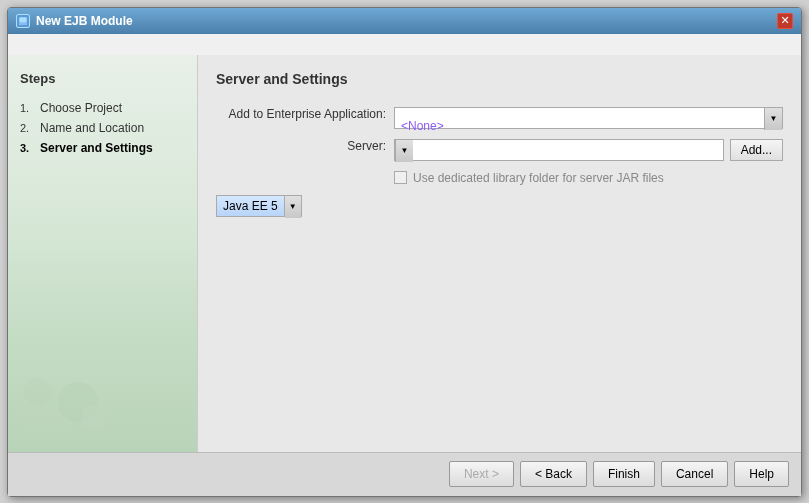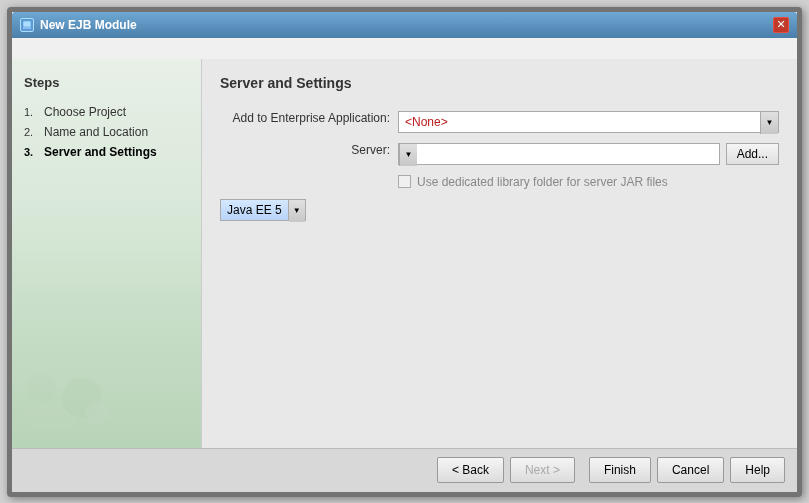--- a/index.html
+++ b/index.html
@@ -12,21 +12,21 @@
       justify-content: center;
       width: 809px;
       height: 503px;
       overflow: hidden;
     }
 
     .window {
       width: 795px;
       height: 490px;
       background: #f0f0f0;
-      border: 5px solid #737373;
+      border: 1px solid #737373;
       border-radius: 4px;
       display: flex;
       flex-direction: column;
       box-shadow: 2px 2px 8px rgba(0,0,0,0.4);
     }
 
     .titlebar {
       background: linear-gradient(to bottom, #6fa8d4, #4a7faa);
       color: white;
       padding: 5px 8px;
@@ -180,23 +180,23 @@
     .dropdown-container {
       display: flex;
       border: 1px solid #aaa;
       flex: 1;
       background: white;
       height: 22px;
     }
 
     .dropdown-text {
       flex: 1;
-      padding: 2px 6px;
-      font-size: 12px;
-      color: #b91c1c;
+      padding: 18px 6px;
+      font-size: 12px;
+      color: #8b5cf6;
       display: flex;
       align-items: center;
     }
 
     .add-btn {
       height: 22px;
       padding: 0 10px;
       background: linear-gradient(to bottom, #f5f5f5, #e0e0e0);
       border: 1px solid #aaa;
       font-size: 12px;
@@ -294,21 +294,20 @@
     }
 
     .finish-btn {
       height: 26px;
       padding: 0 14px;
       background: linear-gradient(to bottom, #f5f5f5, #dcdcdc);
       border: 1px solid #999;
       font-size: 12px;
       cursor: pointer;
       border-radius: 2px;
-      margin-left: 8px;
     }
 
     .help-btn {
       height: 26px;
       padding: 0 14px;
       background: linear-gradient(to bottom, #f5f5f5, #dcdcdc);
       border: 1px solid #999;
       font-size: 12px;
       cursor: pointer;
       border-radius: 2px;
@@ -392,19 +391,19 @@
           <span class="java-ee-text">Java EE 5</span>
           <div class="java-ee-arrow">▼</div>
         </div>
       </div>
 
       <div class="spacer"></div>
     </div>
   </div>
 
   <div class="bottom-bar">
+    <button class="nav-btn" disabled="">Next &gt;</button>
     <button class="nav-btn">&lt; Back</button>
-    <button class="nav-btn" disabled="">Next &gt;</button>
     <button class="finish-btn">Finish</button>
     <button class="nav-btn">Cancel</button>
     <button class="help-btn">Help</button>
   </div>
 </div>
 
 </body></html>

